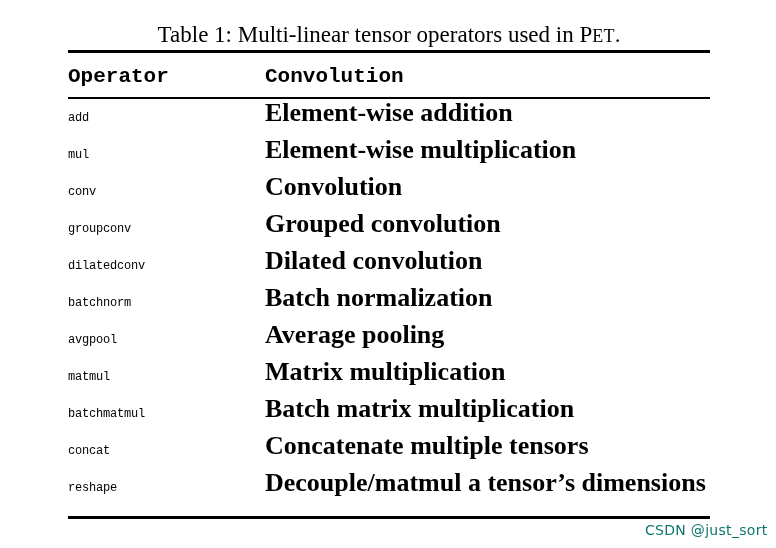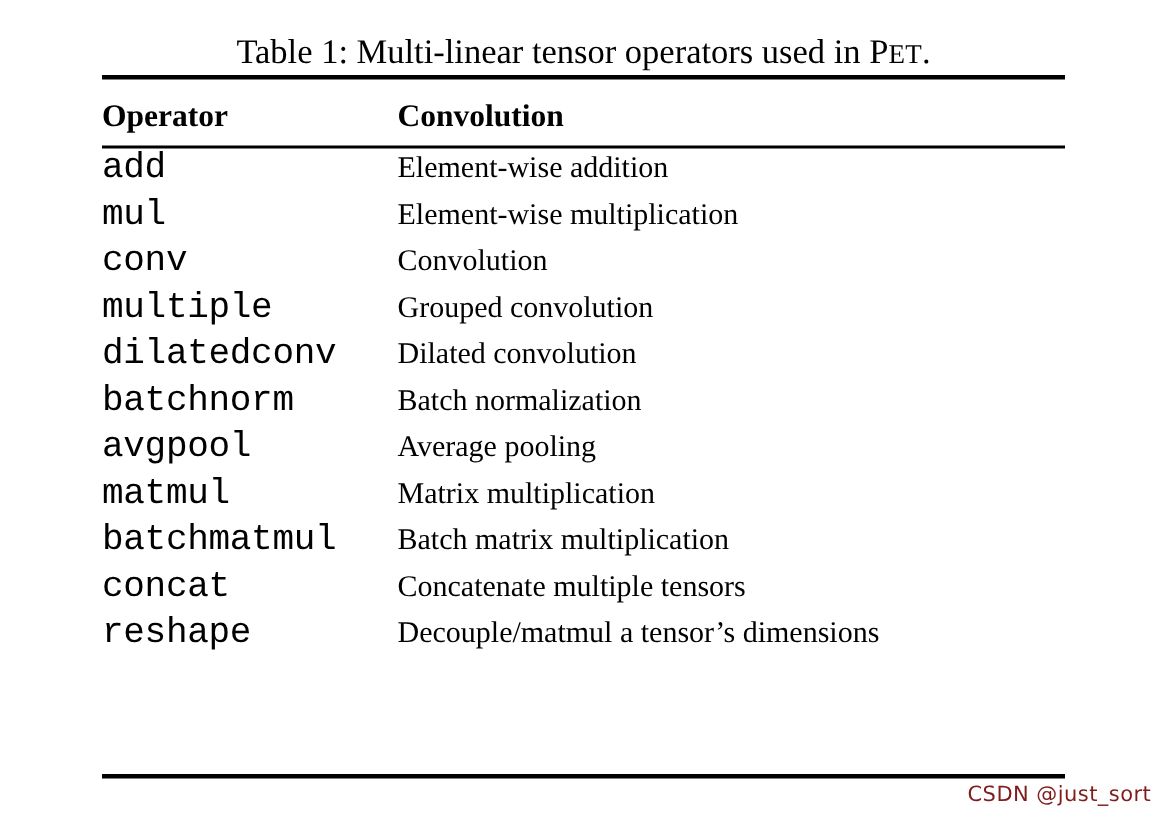--- a/index.html
+++ b/index.html
@@ -60,54 +60,55 @@
     padding: 0;
     text-align: left;
     vertical-align: baseline;
   }
   #operator-table col.col-operator    { width: 197px; }
   #operator-table col.col-description { width: 445px; }
 
   thead th {
     font-size: 21px;
     font-weight: bold;
-    font-family: Liberation Serif, serif;
+    font-family: Liberation Mono, monospace;
     height: 40px;
     line-height: 40px;
   }
   thead th.th-operator    { padding-left: 21px; }
   thead th.th-description { padding-left: 10px; }
 
   tbody tr { height: 31px; }
   tbody td {
     height: 31px;
     line-height: 31px;
   }
   tbody td.cell-operator {
     padding-left: 21px;
     font-family: "Liberation Mono", "DejaVu Sans Mono", monospace;
-    font-size: 24px;
+    font-size: 12px;
     letter-spacing: -0.2px;
   }
   tbody td.cell-description {
     padding-left: 10px;
     font-family: "Liberation Serif", "DejaVu Serif", serif;
-    font-size: 20px;
+    font-size: 26px;
+    font-weight: bold;
   }
   tbody tr:first-child td { padding-top: 6px; }
 
   
   #watermark {
     position: absolute;
     left: 645px;
     top: 521px;
     font-family: "DejaVu Sans", "Liberation Sans", sans-serif;
     font-size: 14px;
     line-height: 18px;
-    color: #7f1d1d;
+    color: #0f766e;
     white-space: nowrap;
     letter-spacing: 0.3px;
   }
 </style>
 </head>
 <body>
 
 <div id="page-root">
 
   <div id="table-caption"><span>Table 1: Multi-linear tensor operators used in </span><span class="smallcaps-lead">P</span><span class="smallcaps-rest">ET</span><span>.</span></div>
@@ -133,21 +134,21 @@
       </tr>
       <tr>
         <td class="cell-operator">mul</td>
         <td class="cell-description">Element-wise multiplication</td>
       </tr>
       <tr>
         <td class="cell-operator">conv</td>
         <td class="cell-description">Convolution</td>
       </tr>
       <tr>
-        <td class="cell-operator">multiple</td>
+        <td class="cell-operator">groupconv</td>
         <td class="cell-description">Grouped convolution</td>
       </tr>
       <tr>
         <td class="cell-operator">dilatedconv</td>
         <td class="cell-description">Dilated convolution</td>
       </tr>
       <tr>
         <td class="cell-operator">batchnorm</td>
         <td class="cell-description">Batch normalization</td>
       </tr>

